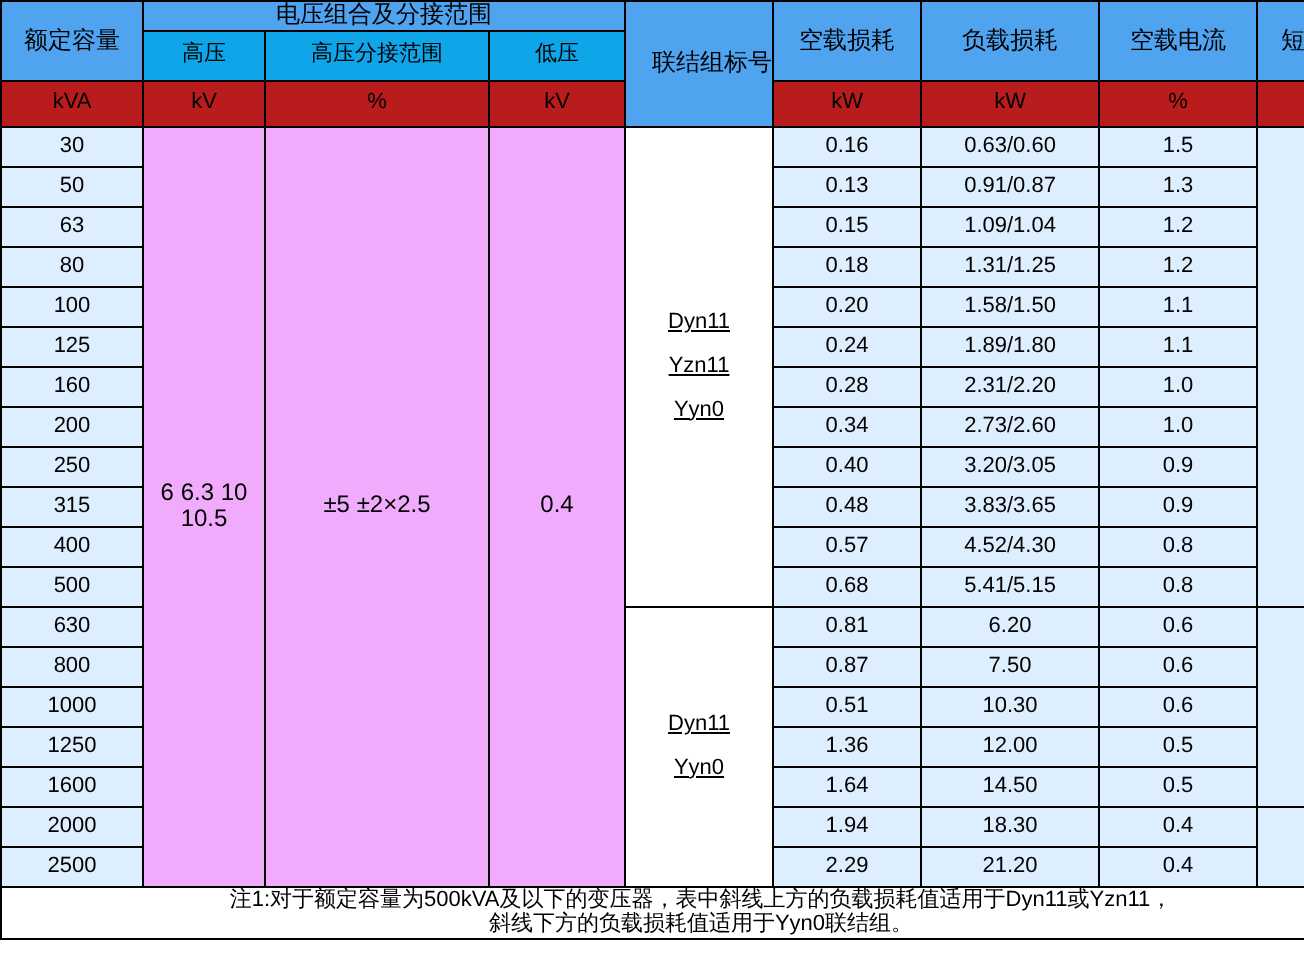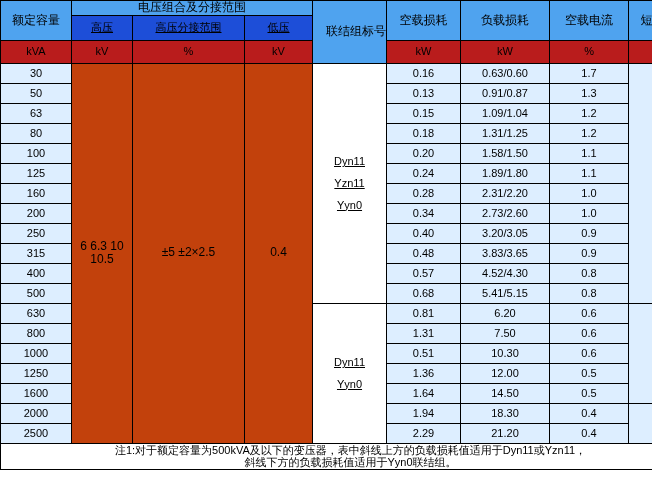--- a/index.html
+++ b/index.html
@@ -33,44 +33,43 @@
     padding: 0;
     line-height: 1.15;
     font-weight: normal;
   }
   .hdr {
     background: #4fa3ef;
     font-weight: bold;
     font-size: 12px;
   }
   .hdr-sub {
-    background: #1d4ed8;
+    background: #0ea5e9;
     font-weight: bold;
     font-size: 11px;
-    text-decoration: underline;
   }
   .unit {
     background: #b91c1c;
     font-weight: bold;
     font-size: 11px;
   }
   .body-cell {
     background: #ddeeff;
     height: 19px;
   }
   .plain {
     background: #ffffff;
     height: 19px;
     text-decoration: underline;
   }
   .merged-blue {
     background: #ddeeff;
   }
   .voltage-cell {
-    background: #c2410c;
+    background: #f0abfc;
     font-size: 12px;
     line-height: 2.05;
     margin-left: 36px;
   }
   .note-row td {
     border: 1px solid #000;
     text-align: left;
     background: #ffffff;
     font-size: 11px;
     padding: 4px 4px 4px 4px;
@@ -151,21 +150,21 @@
           <span>±2×2.5</span>
         </td>
         <td class="voltage-cell" rowspan="19">0.4</td>
         <td class="plain group-label" rowspan="12">
           <span>Dyn11</span>
           <span>Yzn11</span>
           <span>Yyn0</span>
         </td>
         <td class="body-cell">0.16</td>
         <td class="body-cell">0.63/0.60</td>
-        <td class="body-cell">1.7</td>
+        <td class="body-cell">1.5</td>
         <td class="merged-blue" rowspan="12">4.0</td>
       </tr>
 
       <tr>
         <td class="body-cell">50</td>
         <td class="body-cell">0.13</td>
         <td class="body-cell">0.91/0.87</td>
         <td class="body-cell">1.3</td>
       </tr>
 
@@ -246,21 +245,21 @@
           <span>Yyn0</span>
         </td>
         <td class="body-cell">0.81</td>
         <td class="body-cell">6.20</td>
         <td class="body-cell">0.6</td>
         <td class="merged-blue" rowspan="5">4.5</td>
       </tr>
 
       <tr>
         <td class="body-cell">800</td>
-        <td class="body-cell">1.31</td>
+        <td class="body-cell">0.87</td>
         <td class="body-cell">7.50</td>
         <td class="body-cell">0.6</td>
       </tr>
 
       <tr>
         <td class="body-cell">1000</td>
         <td class="body-cell">0.51</td>
         <td class="body-cell">10.30</td>
         <td class="body-cell">0.6</td>
       </tr>

